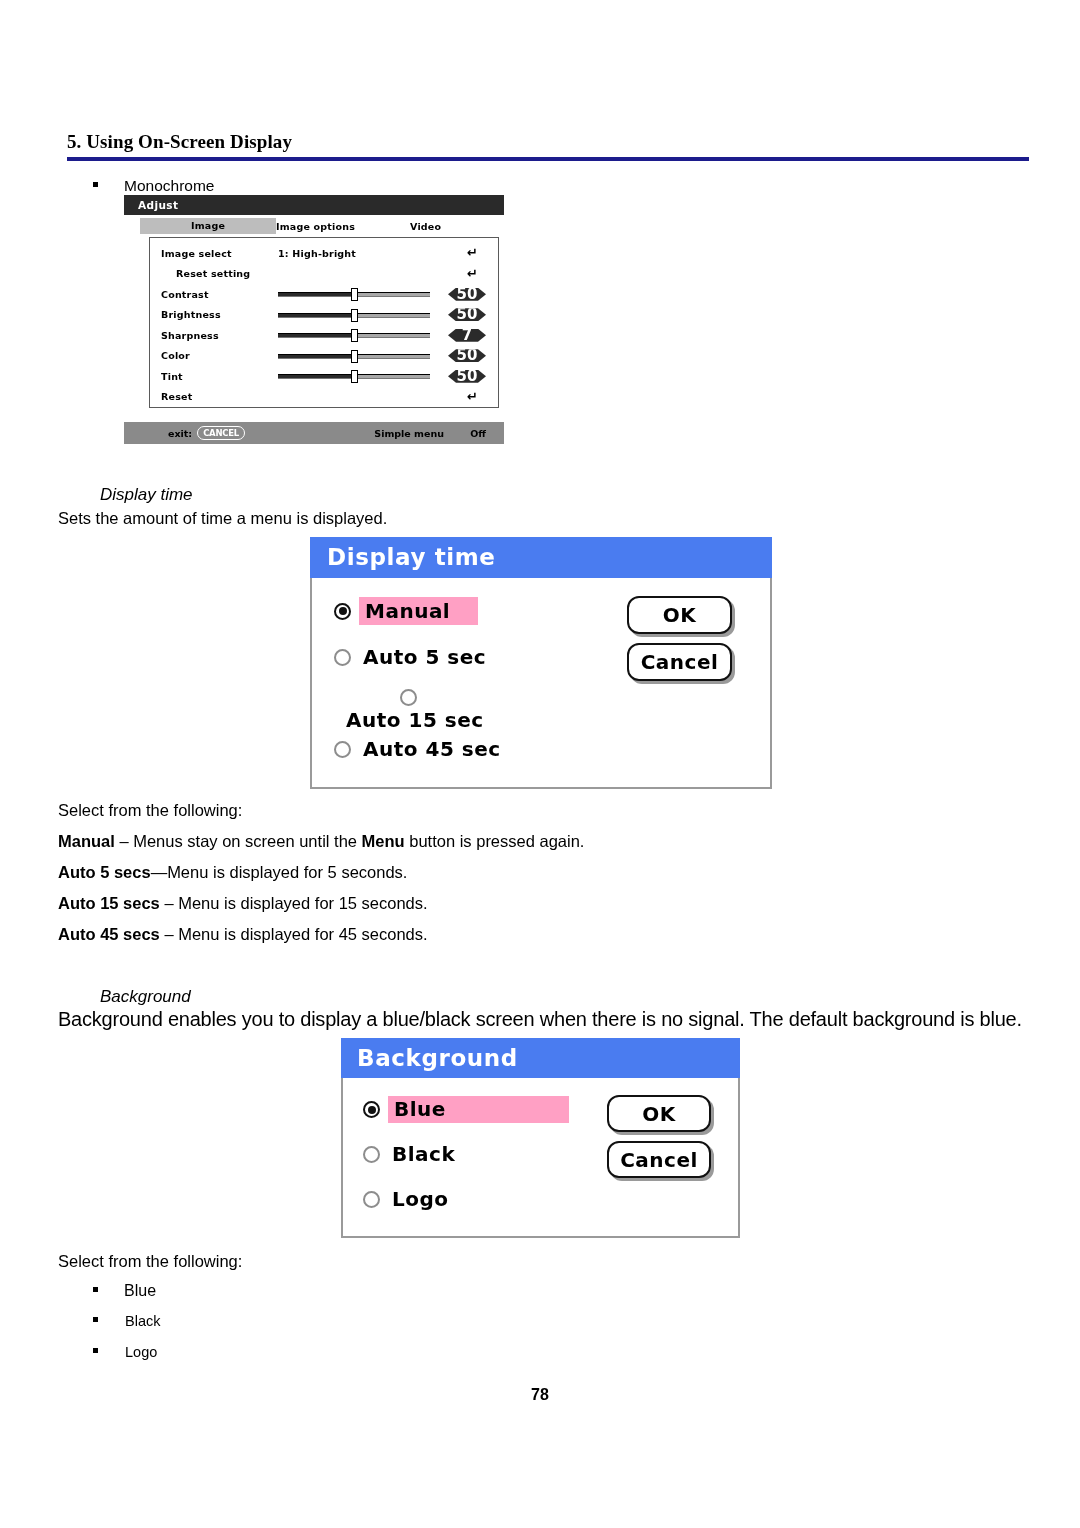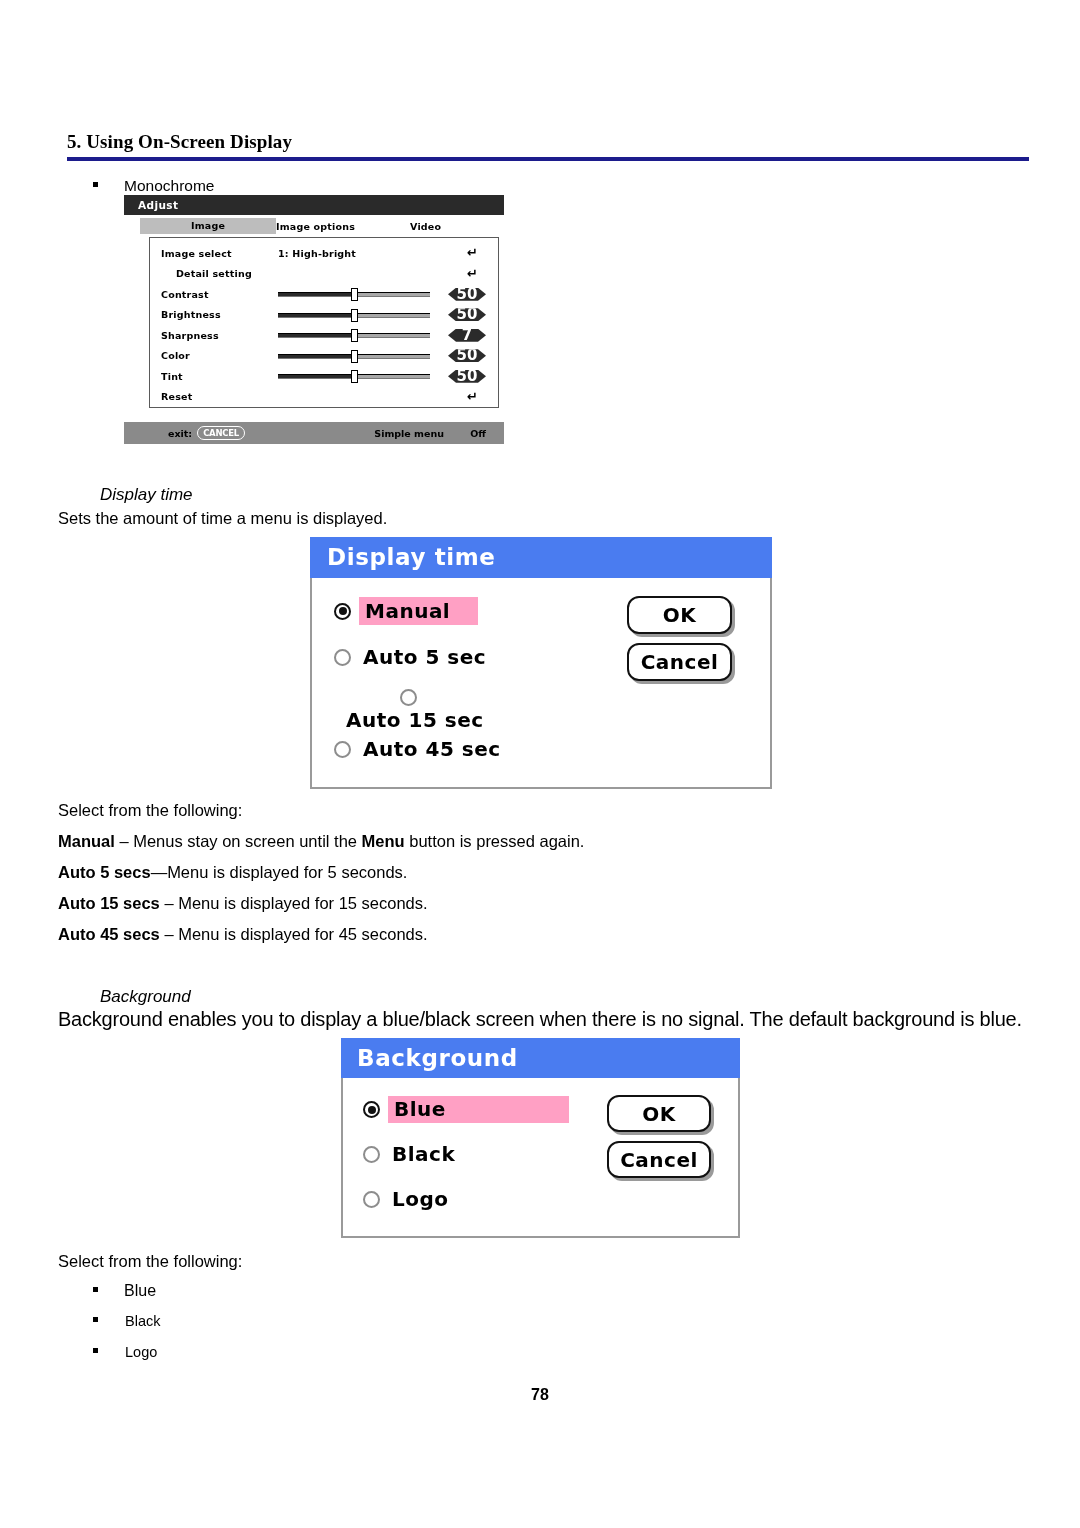--- a/index.html
+++ b/index.html
@@ -346,21 +346,21 @@
 
   <div class="osd-body">
 
     <div class="osd-row" style="margin-top:5px;">
       <span class="lbl">Image select</span>
       <span class="val">1: High-bright</span>
       <span class="ent">↵</span>
     </div>
 
     <div class="osd-row">
-      <span class="lbl indent">Detail setting</span>
+      <span class="lbl indent">Reset setting</span>
       <span class="val"></span>
       <span class="ent">↵</span>
     </div>
 
     <div class="osd-row">
       <span class="lbl">Contrast</span>
       <span class="sld-wrap">
         <span class="sld-track"></span>
         <span class="sld-thumb"></span>
       </span>

